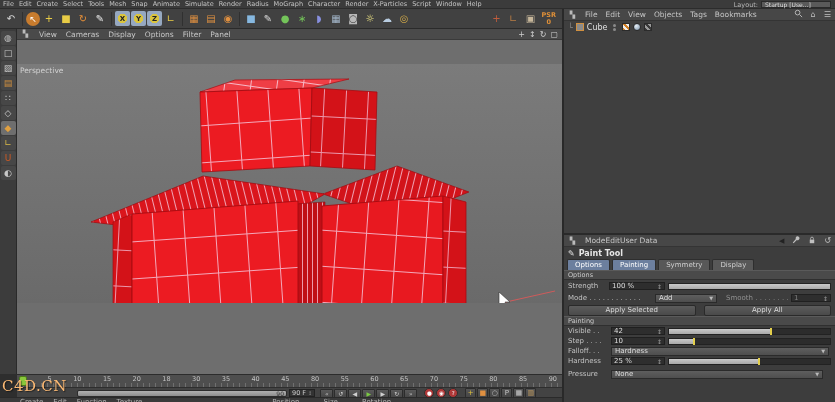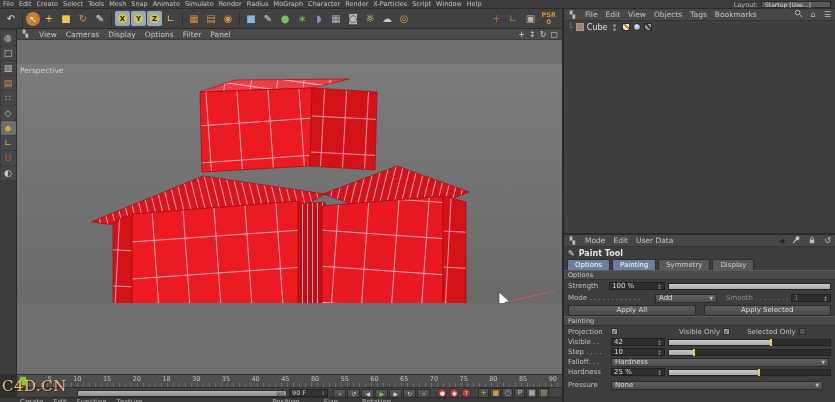--- a/index.html
+++ b/index.html
@@ -46,21 +46,21 @@
          background-image:repeating-linear-gradient(90deg,#6f6f6f 0 1px,transparent 1px 6px);
          background-size:100% 4px;background-position:0 100%;background-repeat:no-repeat;}
   #ruler .nums{display:flex;justify-content:space-between;padding:0 5px;font-size:6.5px;color:#c4c4c4;}
   #curframe{left:2px;top:1px;width:8px;height:10px;background:#8ac83c;border:1px solid #4c7a18;border-radius:2px;box-sizing:border-box;}
   #controls{left:17px;top:387px;width:545px;height:11px;background:#434343;display:flex;align-items:center;
             padding:0 2px;box-sizing:border-box;gap:2px;border-top:1px solid #2e2e2e;}
   #powerslider{width:210px;height:7px;background:linear-gradient(#b0b0b0,#8d8d8d);border:1px solid #2c2c2c;
                border-radius:2px;margin-left:58px;position:relative;box-sizing:border-box;}
   #powerslider .end{position:absolute;right:2px;top:-0.5px;font-size:6px;color:#333;}
   .fbox{background:#333;border:1px solid #222;height:8px;display:inline-flex;align-items:center;
-        font-size:6.5px;color:#ccc;padding:0 2px;gap:15px;box-sizing:border-box;}
+        font-size:6.5px;color:#ccc;padding:0 2px;gap:2px;box-sizing:border-box;}
   .tbtn{width:13px;height:9px;background:linear-gradient(#5a5a5a,#474747);border:1px solid #2c2c2c;
         display:inline-flex;align-items:center;justify-content:center;font-size:6px;color:#d0d0d0;
         border-radius:1px;cursor:pointer;flex:none;box-sizing:border-box;}
   .rbtn{width:10px;height:10px;border-radius:50%;display:inline-flex;align-items:center;justify-content:center;
         font-size:5.5px;color:#fff;cursor:pointer;flex:none;border:1px solid #303030;box-sizing:border-box;}
   .qbtn{width:11px;height:10px;display:inline-flex;align-items:center;justify-content:center;font-size:7px;
         background:linear-gradient(#555,#464646);border:1px solid #2c2c2c;border-radius:1px;cursor:pointer;flex:none;box-sizing:border-box;}
   
   #statusbar{left:0;top:397px;width:562px;height:5px;background:#3a3a3a;overflow:hidden;font-size:7px;
              color:#b2b2b2;display:flex;gap:10px;padding-left:20px;border-top:1px solid #2a2a2a;box-sizing:border-box;}
@@ -404,21 +404,21 @@
         <i></i>
       </span>
     <span class="tag uvw"></span>
     <span class="tag phong"></span>
     <span class="tag sel"></span>
   </div>
 
   <div id="attrpanel">
     <div class="pmenu">
       <span class="icn" style="width:9px;height:9px;font-size:7px;color:#bbb;">▚</span>
-      <span style="display:flex;gap:8px;">
+      <span style="display:flex;">
 
       <span>Mode</span>
           <span>Edit</span>
           <span>User Data</span>
         </span>
       <span class="spacer"></span>
       <span style="font-size:7px;color:#222;">◀</span>
       <span class="tsvg">
         <svg width="8" height="8" viewBox="0 0 10 10">
             <path d="M2 9 L6 5 a2.4 2.4 0 1 0 -1.2 -1.2 L1 8 z" fill="#c0c0c0"></path>
@@ -464,34 +464,26 @@
         <b class="ddarrow">▼</b>
       </span>
       <span class="lab" style="width:62px;margin-left:6px;color:#8f8f8f;">Smooth . . . . . . . . .</span>
       <span class="vbox dim" style="width:40px;">
         <i style="font-style:normal;">1</i>
         <b class="spin">↕</b>
       </span>
     </div>
 
     <div class="arow" style="height:12px;gap:8px;">
+      <span class="btn">Apply Selected</span>
       <span class="btn">Apply All</span>
-      <span class="btn">Apply Selected</span>
     </div>
 
     <div class="sect">Painting</div>
 
-    <div class="arow" style="height:11px;">
-      <span class="lab" style="width:40px;">Projection</span>
-      <span class="cb">✓</span>
-      <span class="lab" style="margin-left:58px;">Visible Only</span>
-      <span class="cb">✓</span>
-      <span class="lab" style="margin-left:14px;">Selected Only</span>
-      <span class="cb empty"></span>
-    </div>
 
     <div class="arow">
       <span class="lab" style="width:40px;">Visible . .</span>
       <span class="vbox" style="width:54px;">
         <i style="font-style:normal;">42</i>
         <b class="spin">↕</b>
       </span>
       <span class="slider">
           <i class="fill" style="width:63%;"></i>
           <i class="hdl" style="left:63%;"></i>

